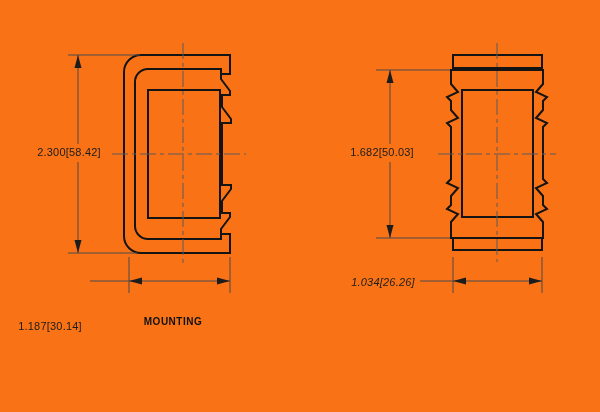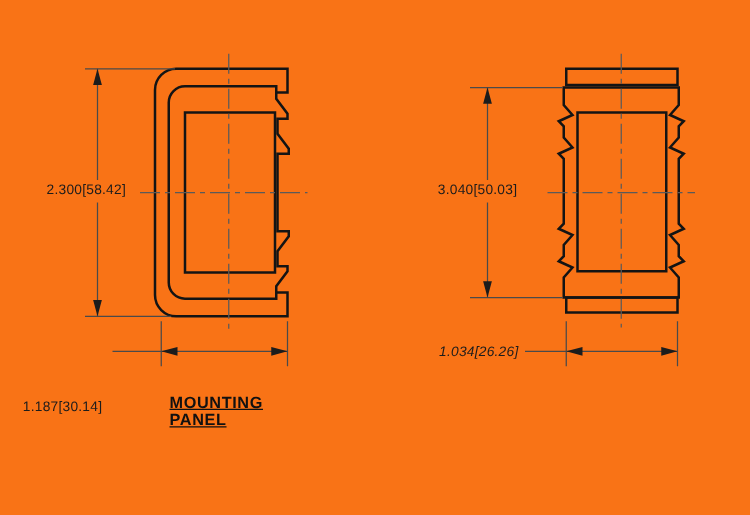--- a/index.html
+++ b/index.html
@@ -16,27 +16,27 @@
     position: absolute;
     transform: translate(-50%, -50%);
     font-size: 11px;
     color: #1c1c1c;
     white-space: nowrap;
     letter-spacing: 0.2px;
   }
   .fig-title {
     position: absolute;
     transform: translateX(-50%);
-    font-size: 13px;
+    text-align: center;
+    font-size: 10px;
     font-weight: bold;
     line-height: 13.5px;
     color: #111;
     letter-spacing: 0.5px;
     white-space: nowrap;
-    text-decoration: underline;
   }
   .outline { fill: none; stroke: #141414; stroke-width: 2; stroke-linejoin: miter; }
   .thin    { stroke: #4a4a4a; stroke-width: 1; fill: none; }
   .center  { stroke: #5a5a5a; stroke-width: 1; fill: none; stroke-dasharray: 16 4 4 4; }
   .arrow   { fill: #1c1c1c; stroke: none; }
 </style>
 </head>
 <body>
 
 <div class="canvas">
@@ -98,23 +98,22 @@
       <line class="thin" x1="420" y1="281" x2="542" y2="281"></line>
       <path class="arrow" d="M 453,281 L 466,277.5 L 466,284.5 Z"></path>
       <path class="arrow" d="M 542,281 L 529,277.5 L 529,284.5 Z"></path>
     </g>
   </svg>
 
   <div class="dim-label" style="left:69px; top:152px;">2.300[58.42]</div>
 
   <div class="dim-label" style="left:50px; top:282px;margin-top:44px;">1.187[30.14]</div>
 
-  <div class="dim-label" style="left:382px; top:152px;">3.040[50.03]</div>
+  <div class="dim-label" style="left:382px; top:152px;">1.682[50.03]</div>
 
   <div class="dim-label" style="left:383px; top:282px;font-style:italic;">1.034[26.26]</div>
 
   <div class="fig-title" style="left:173px; top:315px;">
     <div>MOUNTING</div>
-    <div>PANEL</div>
   </div>
 
 
 </div>
 
 </body></html>

